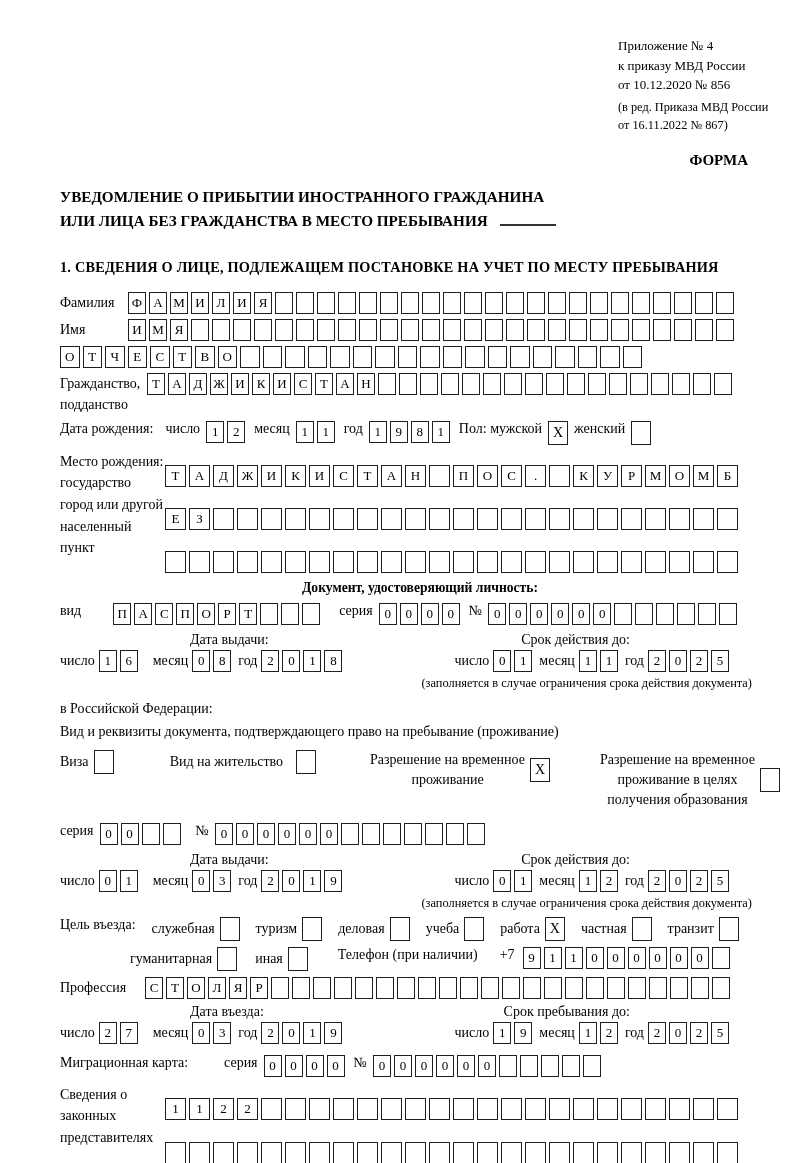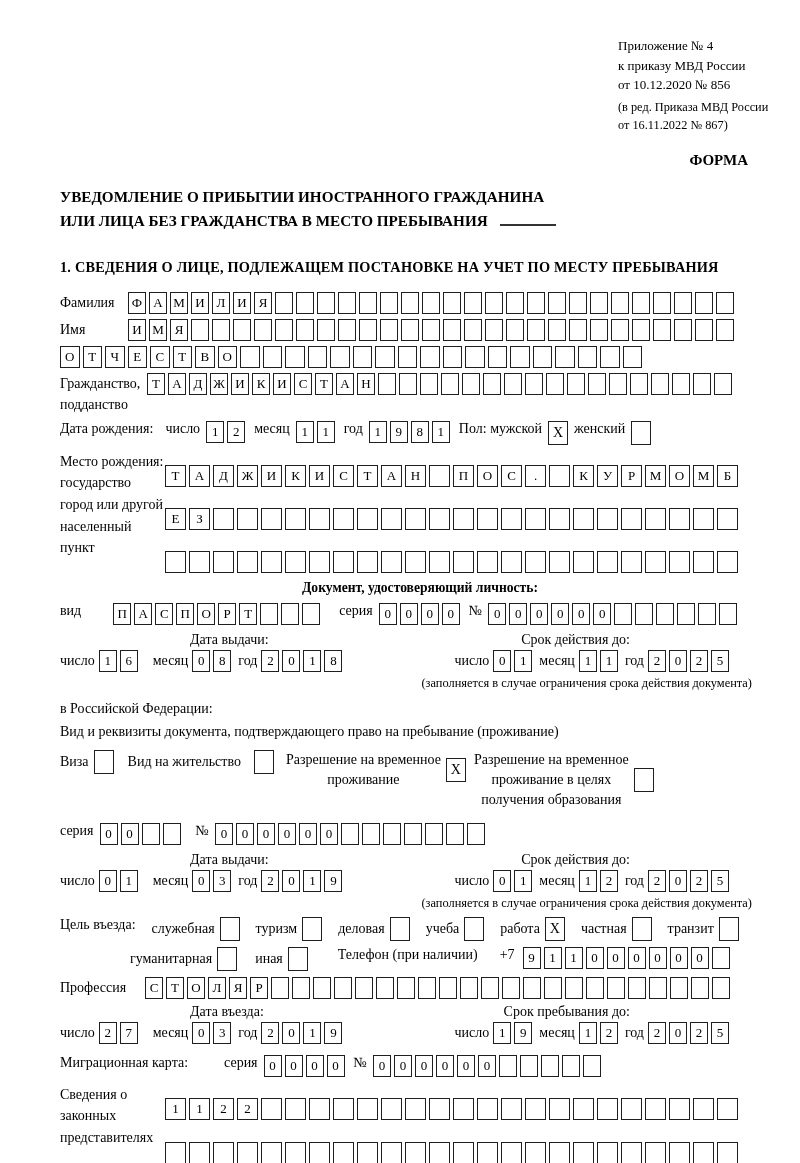--- a/index.html
+++ b/index.html
@@ -35,21 +35,21 @@
   .inline-row{display:flex;gap:6px;font-size:14px;margin-bottom:6px;flex-wrap:nowrap;}
   .pair{display:flex;align-items:center;gap:5px;}
   .doc-head{font-weight:bold;font-size:13.6px;text-align:center;margin:6px 0 7px 0;}
   .date-heads{display:flex;font-size:14px;margin-top:4px;}
   .dh-left{margin-left:130px;}
   .dh-right{margin-left:auto;margin-right:150px;}
   .date-rows{display:flex;justify-content:space-between;padding-right:48px;margin-top:2px;}
   .dgroup{display:flex;align-items:center;gap:4px;font-size:14px;}
   .note{font-size:12.4px;text-align:right;padding-right:28px;margin-top:3px;margin-bottom:6px;}
   .intro{font-size:14px;line-height:1.65;}
-  .options-row{display:flex;align-items:flex-start;font-size:14px;margin:7px 0 12px 0;}
+  .options-row{display:flex;align-items:flex-start;font-size:14px;margin:7px 0 12px 0;justify-content:space-between;}
   .opt-label-multi{text-align:center;line-height:1.45;}
   .stack-label{line-height:1.55;font-size:14px;}
   .mt6{margin-top:6px;} .mt10{margin-top:10px;gap:6px;}
 </style>
 </head>
 <body>
 
 <div>
 
   <div class="ref-block">

